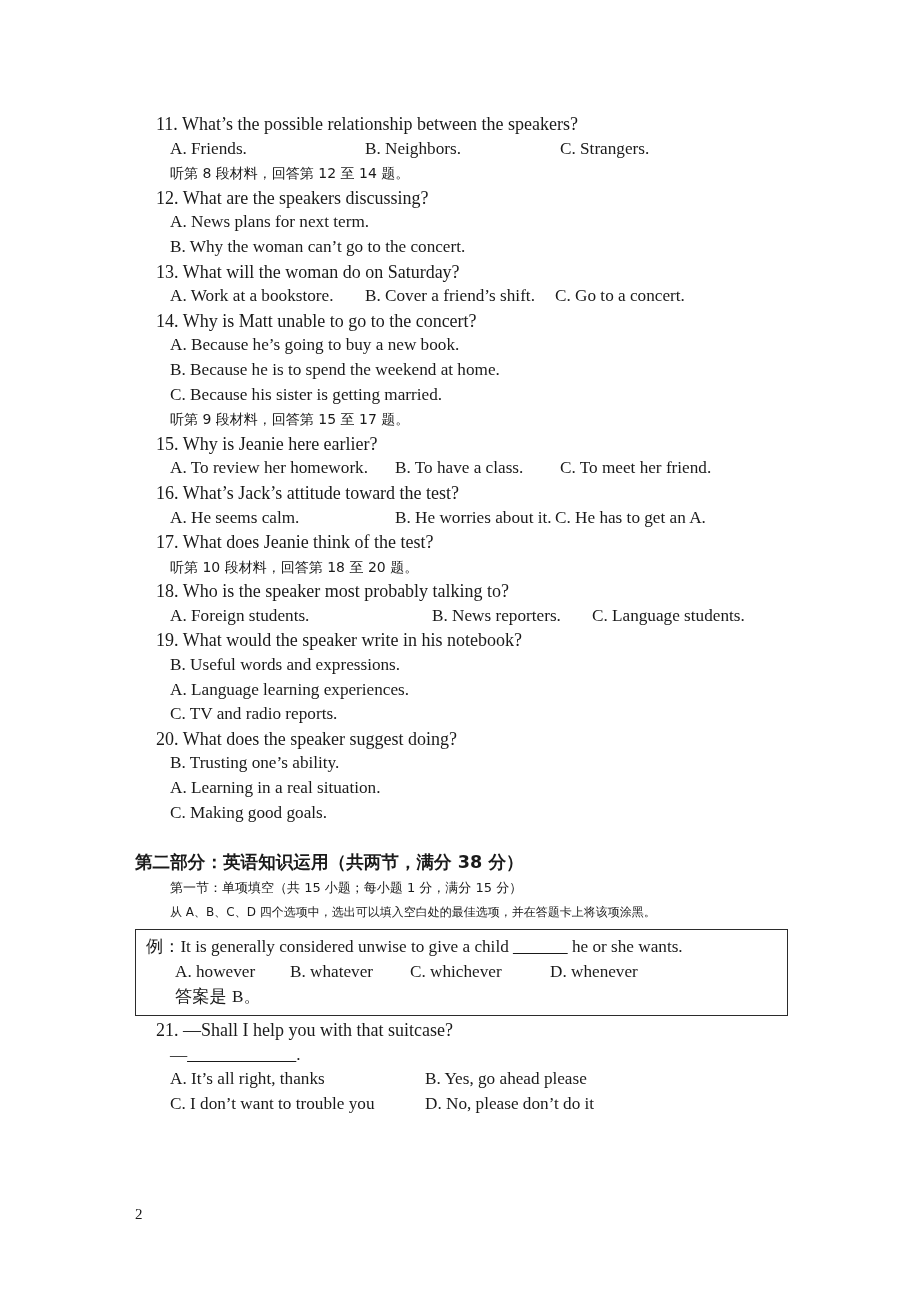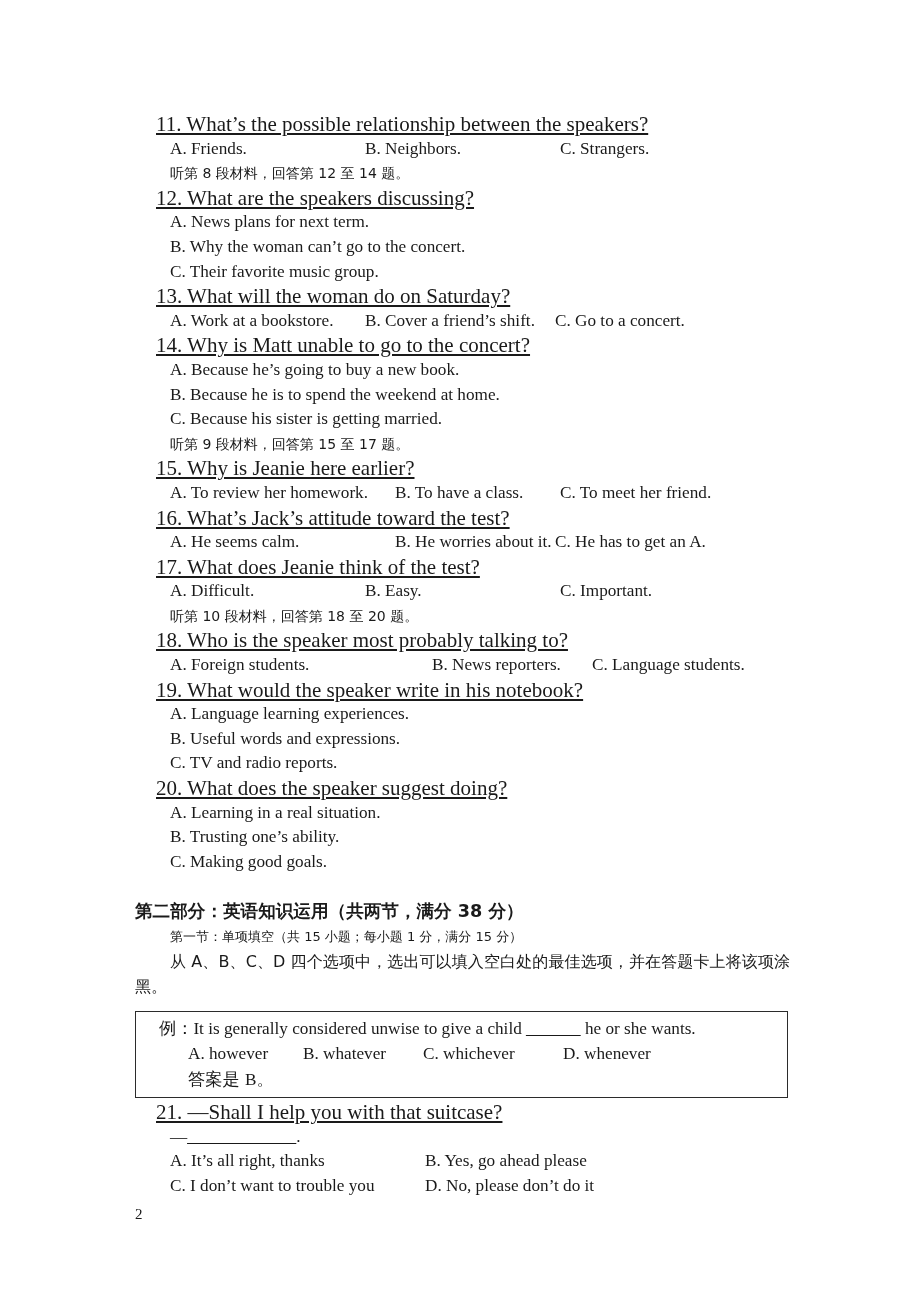--- a/index.html
+++ b/index.html
@@ -25,25 +25,24 @@
   }
   .content {
     position: absolute;
     left: 135px;
     top: 112px;
     width: 660px;
   }
 
   
   .q-line {
-    font-size: 21px;
+    font-size: 18px;
     line-height: 24.6px;
     white-space: nowrap;
     margin-left: 21px;       
-    text-decoration: underline;
   }
   .opt-row {
     font-size: 17.2px;
     line-height: 24.6px;
     position: relative;
     height: 24.6px;
     margin-left: 35px;       
     white-space: nowrap;
   }
   .opt {
@@ -76,35 +75,35 @@
     font-family: "DejaVu Sans", "Liberation Sans", sans-serif;
   }
   .section-line {
     font-size: 13px;
     line-height: 25px;
     margin-left: 35px;
     white-space: nowrap;
     font-family: "DejaVu Sans", "Liberation Sans", sans-serif;
   }
   .instruction {
-    font-size: 16px;
+    font-size: 12px;
     line-height: 25px;
     text-indent: 35px;
     font-family: "DejaVu Sans", "Liberation Sans", sans-serif;
     width: 655px;
     text-align: justify;
   }
 
   
   .example-box {
     border: 1.4px solid #2b2b2b;
     width: 653px;
     box-sizing: border-box;
-    margin-top: 12px;
-    padding: 4px 0 5px 17px;
+    margin-top: 4px;
+    padding: 4px 0 5px 4px;
   }
   .example-box .ex-stem {
     font-size: 17.2px;
     line-height: 24.6px;
     margin-left: 6px;
     white-space: nowrap;
     font-family: "DejaVu Sans", "Liberation Sans", sans-serif;
   }
   .example-box .ex-stem .en {
     font-family: "Liberation Serif", serif;
@@ -163,21 +162,20 @@
       <span class="opt" style="left:0px">A. Friends.</span>
       <span class="opt" style="left:195px">B. Neighbors.</span>
       <span class="opt" style="left:390px">C. Strangers.</span>
     </div>
 
     <div class="cn-line">听第 8 段材料，回答第 12 至 14 题。</div>
 
     <div class="q-line">12. What are the speakers discussing?</div>
     <div class="opt-stack">A. News plans for next term.</div>
     <div class="opt-stack">B. Why the woman can’t go to the concert.</div>
-    <div class="opt-stack">C. Their favorite music group.</div>
 
     <div class="q-line">13. What will the woman do on Saturday?</div>
     <div class="opt-row">
       <span class="opt" style="left:0px">A. Work at a bookstore.</span>
       <span class="opt" style="left:195px">B. Cover a friend’s shift.</span>
       <span class="opt" style="left:385px">C. Go to a concert.</span>
     </div>
 
     <div class="q-line">14. Why is Matt unable to go to the concert?</div>
     <div class="opt-stack">A. Because he’s going to buy a new book.</div>
@@ -194,43 +192,38 @@
     </div>
 
     <div class="q-line">16. What’s Jack’s attitude toward the test?</div>
     <div class="opt-row">
       <span class="opt" style="left:0px">A. He seems calm.</span>
       <span class="opt" style="left:225px">B. He worries about it.</span>
       <span class="opt" style="left:385px">C. He has to get an A.</span>
     </div>
 
     <div class="q-line">17. What does Jeanie think of the test?</div>
-    <div class="opt-row">
-      <span class="opt" style="left:0px">A. Difficult.</span>
-      <span class="opt" style="left:195px">B. Easy.</span>
-      <span class="opt" style="left:390px">C. Important.</span>
-    </div>
 
     <div class="cn-line">听第 10 段材料，回答第 18 至 20 题。</div>
 
     <div class="q-line">18. Who is the speaker most probably talking to?</div>
     <div class="opt-row">
       <span class="opt" style="left:0px">A. Foreign students.</span>
       <span class="opt" style="left:262px">B. News reporters.</span>
       <span class="opt" style="left:422px">C. Language students.</span>
     </div>
 
     <div class="q-line">19. What would the speaker write in his notebook?</div>
+    <div class="opt-stack">B. Useful words and expressions.</div>
     <div class="opt-stack">A. Language learning experiences.</div>
-    <div class="opt-stack">B. Useful words and expressions.</div>
     <div class="opt-stack">C. TV and radio reports.</div>
 
     <div class="q-line">20. What does the speaker suggest doing?</div>
+    <div class="opt-stack">B. Trusting one’s ability.</div>
     <div class="opt-stack">A. Learning in a real situation.</div>
-    <div class="opt-stack">B. Trusting one’s ability.</div>
     <div class="opt-stack">C. Making good goals.</div>
 
     <div class="part-heading">第二部分：英语知识运用（共两节，满分 38 分）</div>
     <div class="section-line">第一节：单项填空（共 15 小题；每小题 1 分，满分 15 分）</div>
     <div class="instruction">从 A、B、C、D 四个选项中，选出可以填入空白处的最佳选项，并在答题卡上将该项涂黑。</div>
 
     <div class="example-box">
       <div class="ex-stem"><span>例：</span><span class="en">It is generally considered unwise to give a child </span><span class="en blank-ul">______</span><span class="en"> he or she wants.</span></div>
       <div class="ex-opts">
         <span class="opt" style="left:0px">A. however</span>

